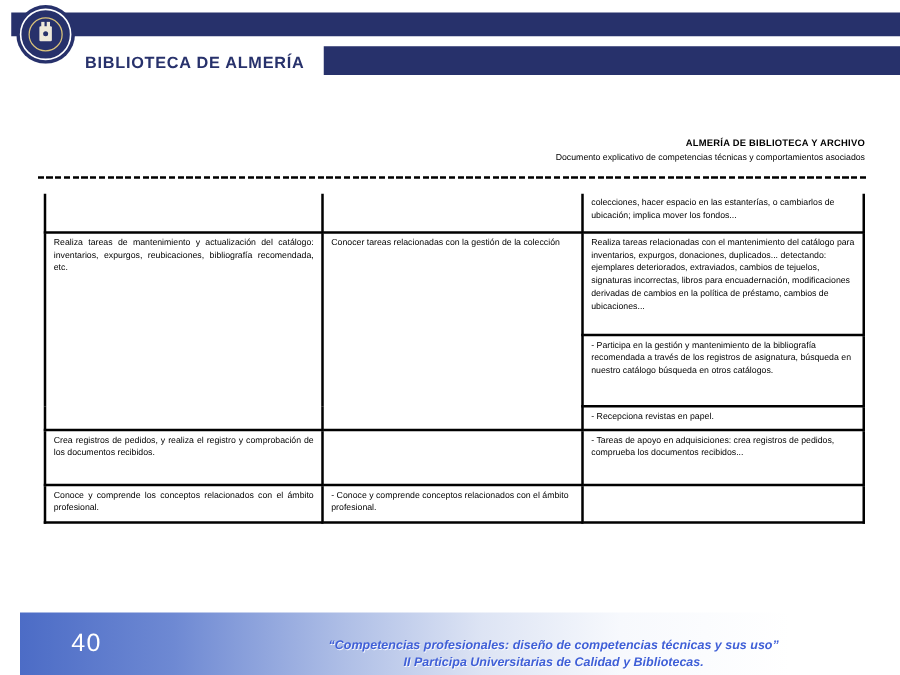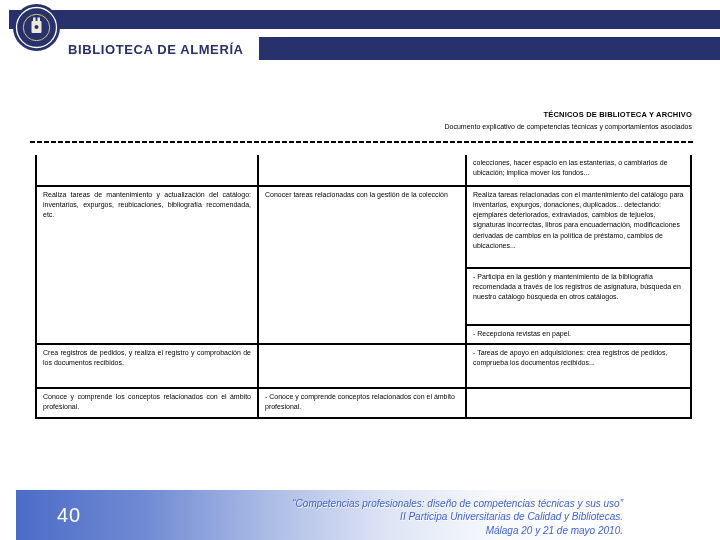--- a/index.html
+++ b/index.html
@@ -45,22 +45,22 @@
     position:absolute; left:16px; bottom:0; width:616px; height:50px;
     background:linear-gradient(90deg,#4C6CC6 0%, #6E89D3 20%, #AEBEE6 42%,
                                #DDE4F4 60%, #F7F9FD 78%, #FFFFFF 100%);
     padding-left:12px;
   }
   .page-number {
     position:absolute; left:41px; bottom:13px; font-size:20px; color:#ffffff;
     letter-spacing:1px;
   }
   .credits {
-    position:absolute; right:9px; bottom:3px; text-align:right;
-    font-size:10px; font-weight:normal; font-style:italic; color:#3F5FD7;
+    position:absolute; right:9px; bottom:3px; text-align:center;
+    font-size:10px; font-weight:bold; font-style:italic; color:#3F5FD7;
     line-height:13.5px; text-shadow:0.6px 0.6px 0 rgba(255,255,255,0.9);
     white-space:nowrap;
   }
 </style>
 </head>
 <body>
 
 <div class="top-strip"></div>
 <div class="logo-wrap">
   <svg width="47" height="47" viewBox="0 0 47 47">
@@ -70,21 +70,21 @@
     <rect x="18.5" y="17" width="10" height="12" rx="1" fill="#EDE8DA"></rect>
     <rect x="20" y="13.5" width="2.6" height="4.5" fill="#EDE8DA"></rect>
     <rect x="24.4" y="13.5" width="2.6" height="4.5" fill="#EDE8DA"></rect>
     <circle cx="23.5" cy="23" r="2" fill="#27316B"></circle>
   </svg>
 </div>
 <div class="uni-name">BIBLIOTECA DE ALMERÍA</div>
 <div class="right-bar"></div>
 
 <div class="doc-header">
-  <div class="doc-title">TÉCNICOS DE BIBLIOTECA Y ARCHIVO</div>
+  <div class="doc-title">ALMERÍA DE BIBLIOTECA Y ARCHIVO</div>
   <div class="doc-subtitle">Documento explicativo de competencias técnicas y comportamientos asociados</div>
 </div>
 <div class="rule"></div>
 
 <table class="doc-table">
   <colgroup>
       <col class="c1">
       <col class="c2">
       <col class="c3">
     </colgroup>
@@ -116,15 +116,14 @@
     <td></td>
   </tr>
 </tbody>
   </table>
 
 <div class="footer">
   <div class="page-number">40</div>
   <div class="credits">
     <div>“Competencias profesionales: diseño de competencias técnicas y sus uso”</div>
     <div>II Participa Universitarias de Calidad y Bibliotecas.</div>
-    <div>Málaga 20 y 21 de mayo 2010.</div>
   </div>
 </div>
 
 </body></html>

